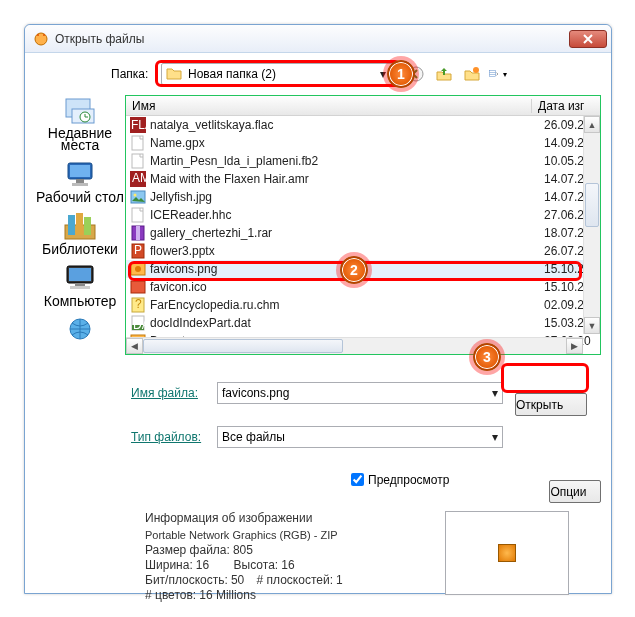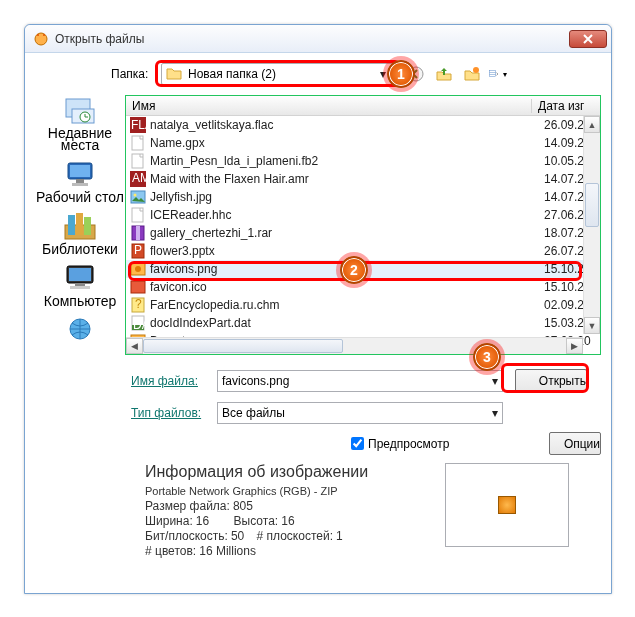--- a/index.html
+++ b/index.html
@@ -46,28 +46,28 @@
 .hsb { position: absolute; left: 0; right: 17px; bottom: 0; height: 17px; background: #f0f0f0; border-top: 1px solid #e0e0e0; display: flex; }
 .hsb .arr { width: 17px; background: linear-gradient(#fefefe,#e4e4e4); border: 1px solid #c7c7c7; display: flex; align-items: center; justify-content: center; font-size: 9px; color: #555; cursor: pointer; }
 .hsb .track { flex: 1; position: relative; }
 .hsb .thumb { position: absolute; top: 1px; bottom: 1px; left: 0; width: 200px; background: linear-gradient(#f4f6fa,#dfe6f0); border: 1px solid #b4c4d8; border-radius: 2px; }
 
 .form { margin-left: 96px; margin-top: 14px; }
 .frow { display: flex; align-items: center; margin-bottom: 10px; gap: 0; }
 .frow .fl { width: 86px; color: #0f766e; text-decoration: underline; }
 .frow .combo { width: 286px; height: 22px; border: 1px solid #abadb3; background: #fff; display: flex; align-items: center; padding: 0 4px; }
 .frow .combo .dd { margin-left: auto; color: #222; cursor: pointer; }
-.btn { margin-left: 12px; width: 72px; height: 23px; border: 1px solid #707070; background: linear-gradient(#f6f6f6,#e8e8e8); border-radius: 2px; cursor: pointer; display: flex; align-items: center; justify-content: flex-end; }
+.btn { margin-left: 12px; width: 72px; height: 23px; border: 1px solid #707070; background: linear-gradient(#f6f6f6,#e8e8e8); border-radius: 2px; cursor: pointer; display: flex; align-items: center; justify-content: flex-start; margin-top: 24px; }
 
 .chk { display: flex; align-items: center; gap: 4px; margin-left: 220px; margin-top: -2px; margin-bottom: 8px; }
 .chk input { width: 13px; height: 13px; }
 
 .info { margin-left: 96px; margin-top: 6px; display: flex; }
 .info-txt { margin-left: 4px; width: 310px; color: #333; }
-.info-txt .itit { padding-left: 10px; font-size: 16px; margin-bottom: 3px; }
+.info-txt .itit { padding-left: 10px; font-size: 12px; margin-bottom: 3px; }
 .info-txt .iln { padding-left: 10px; font-size: 11px; line-height: 15px; }
 .preview { width: 124px; height: 84px; border: 1px solid #abadb3; background: #fff; display: flex; align-items: center; justify-content: center; }
 .preview .thumb { width: 18px; height: 18px; background: radial-gradient(#ffb94d,#e17a05); border: 1px solid #995800; }
 </style>
 </head>
 <body>
 
 <div class="window">
   <div class="titlebar">
     <span class="ticon">

